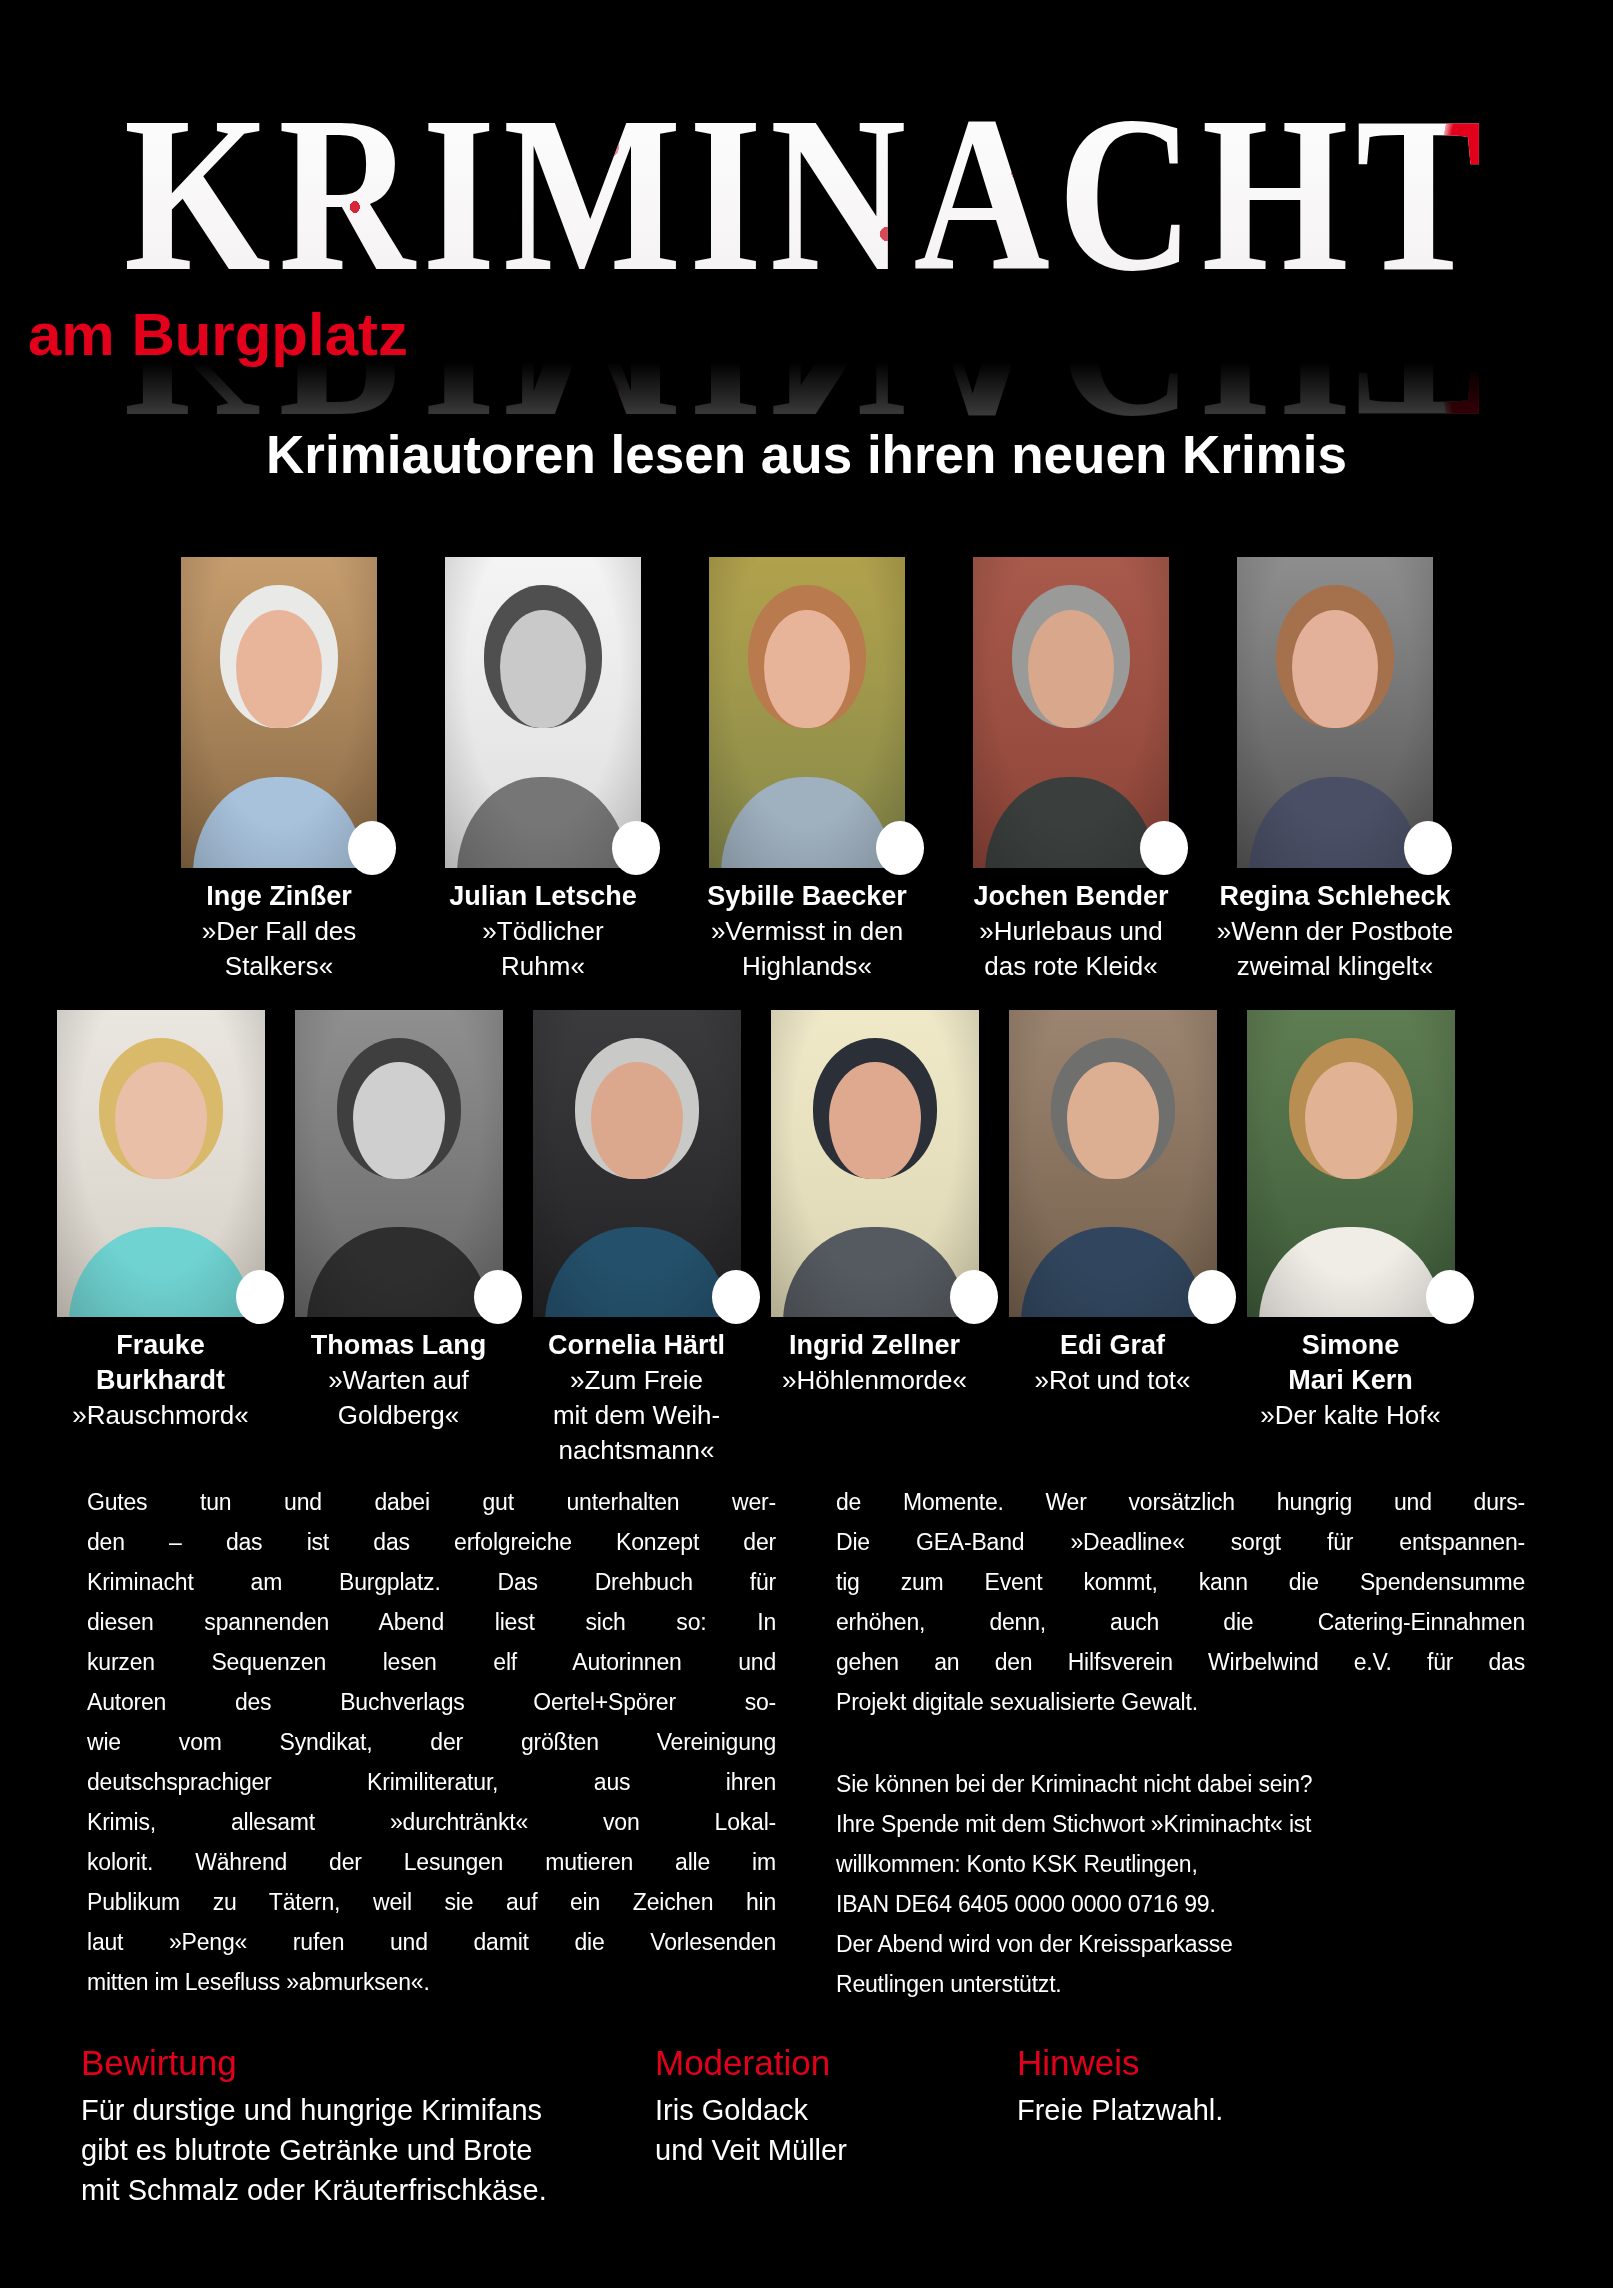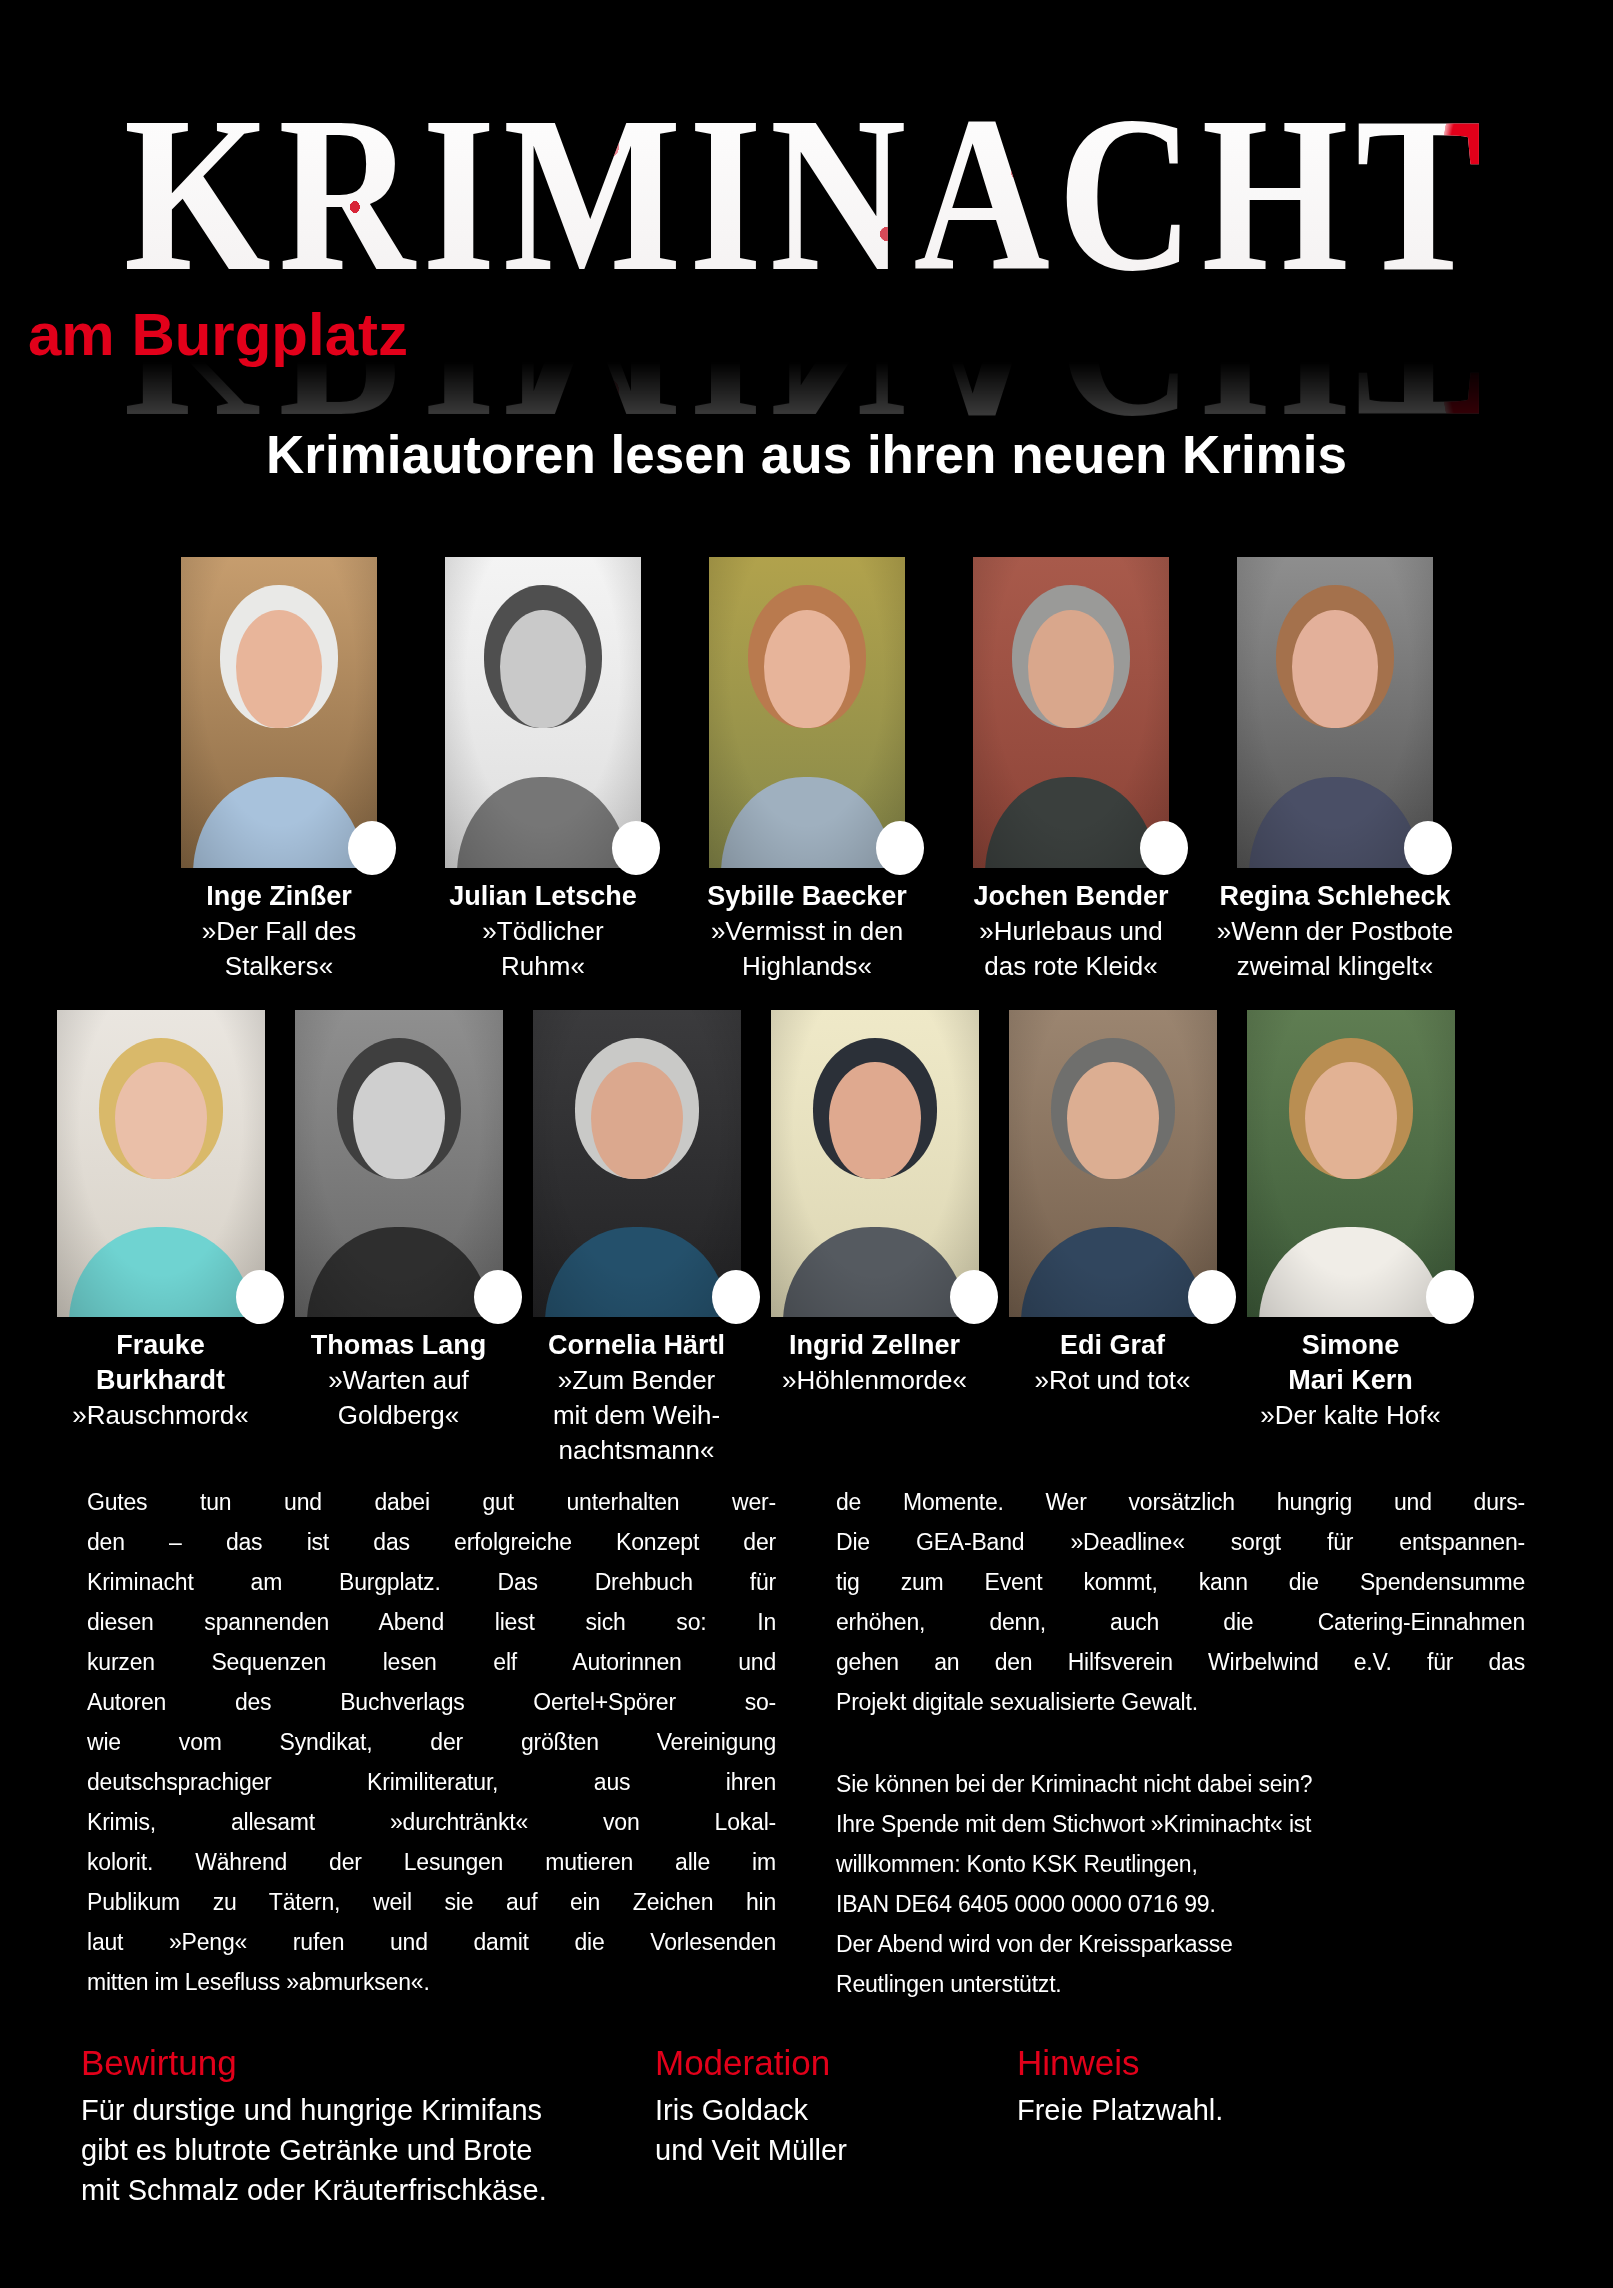--- a/index.html
+++ b/index.html
@@ -265,21 +265,21 @@
         <div class="face"></div>
         <div class="torso"></div>
       </div>
       <div class="badge"></div>
     </div>
     <div class="card-text">
       <div class="author-name">
             <div>Cornelia Härtl</div>
           </div>
       <div class="author-book">
-            <div>»Zum Bender</div>
+            <div>»Zum Freie</div>
             <div>mit dem Weih-</div>
             <div>nachtsmann«</div>
           </div>
     </div>
   </div>
       <div class="card">
     <div class="photo" style="--bg1: #efe9c8; --bg2: #dcd6b4; --hair: #2b3038; --skin: #dfa98f; --shirt: #555a60;">
       <div class="photo-art">
         <div class="hair"></div>
         <div class="face"></div>

